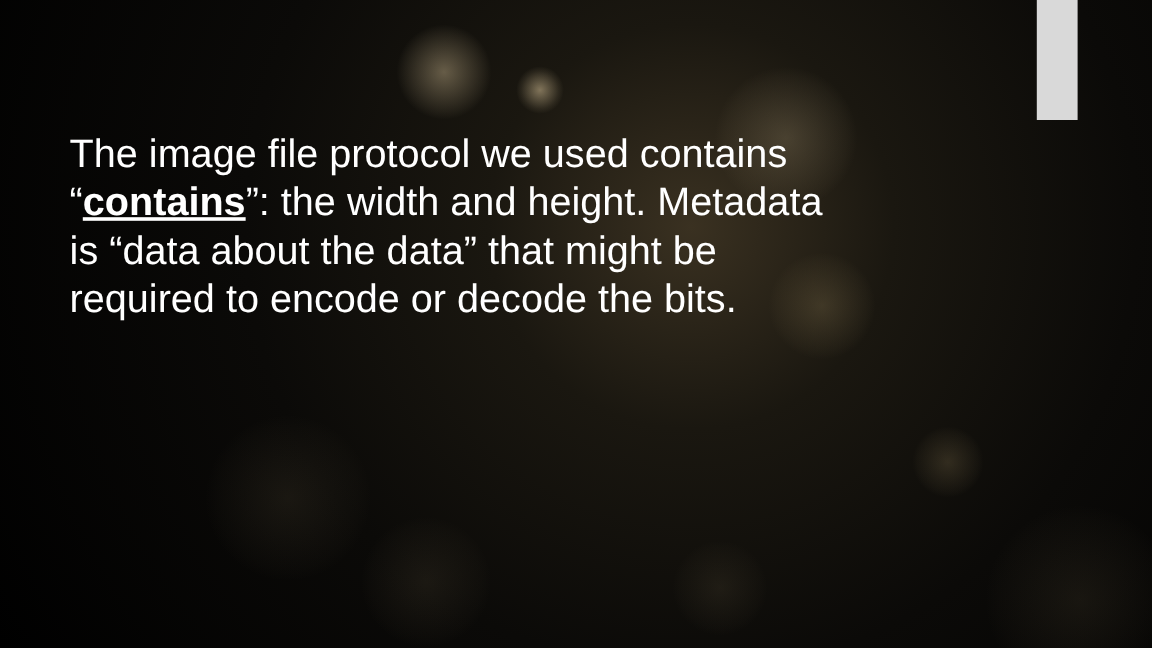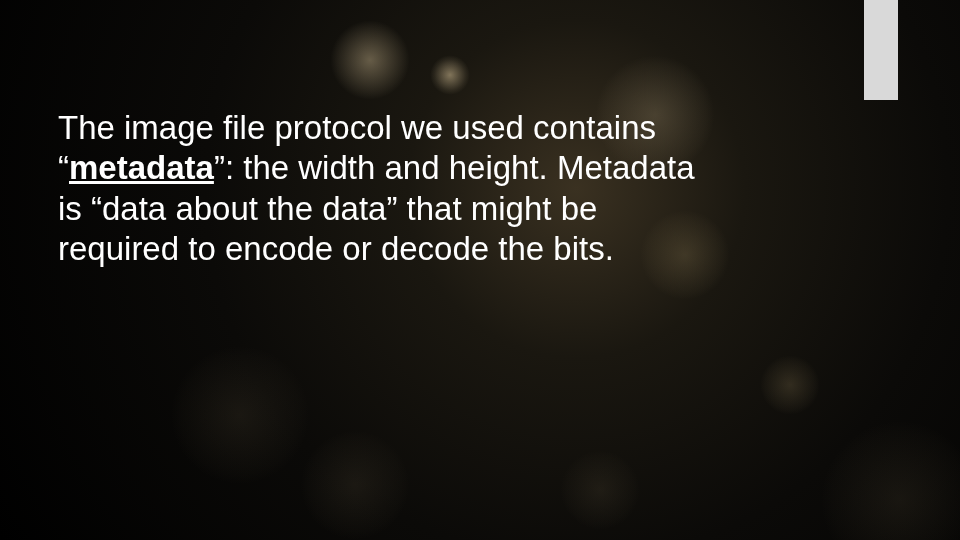--- a/index.html
+++ b/index.html
@@ -66,16 +66,16 @@
   <div class="bokeh b4"></div>
   <div class="bokeh b5"></div>
   <div class="bokeh b6"></div>
   <div class="bokeh b7"></div>
   <div class="bokeh b8"></div>
   <div class="bokeh b9"></div>
 
   <div class="accent-bar"></div>
 
   <div class="text-block">
-    <span>The image file protocol we used contains “</span><span class="kw">metadata</span><span>”: the width and height. Metadata is “data about the data” that might be required to encode or decode the bits.</span>
+    <span>The image file protocol we used contains “</span><span class="kw">contains</span><span>”: the width and height. Metadata is “data about the data” that might be required to encode or decode the bits.</span>
   </div>
 
 </div>
 
 </body></html>

